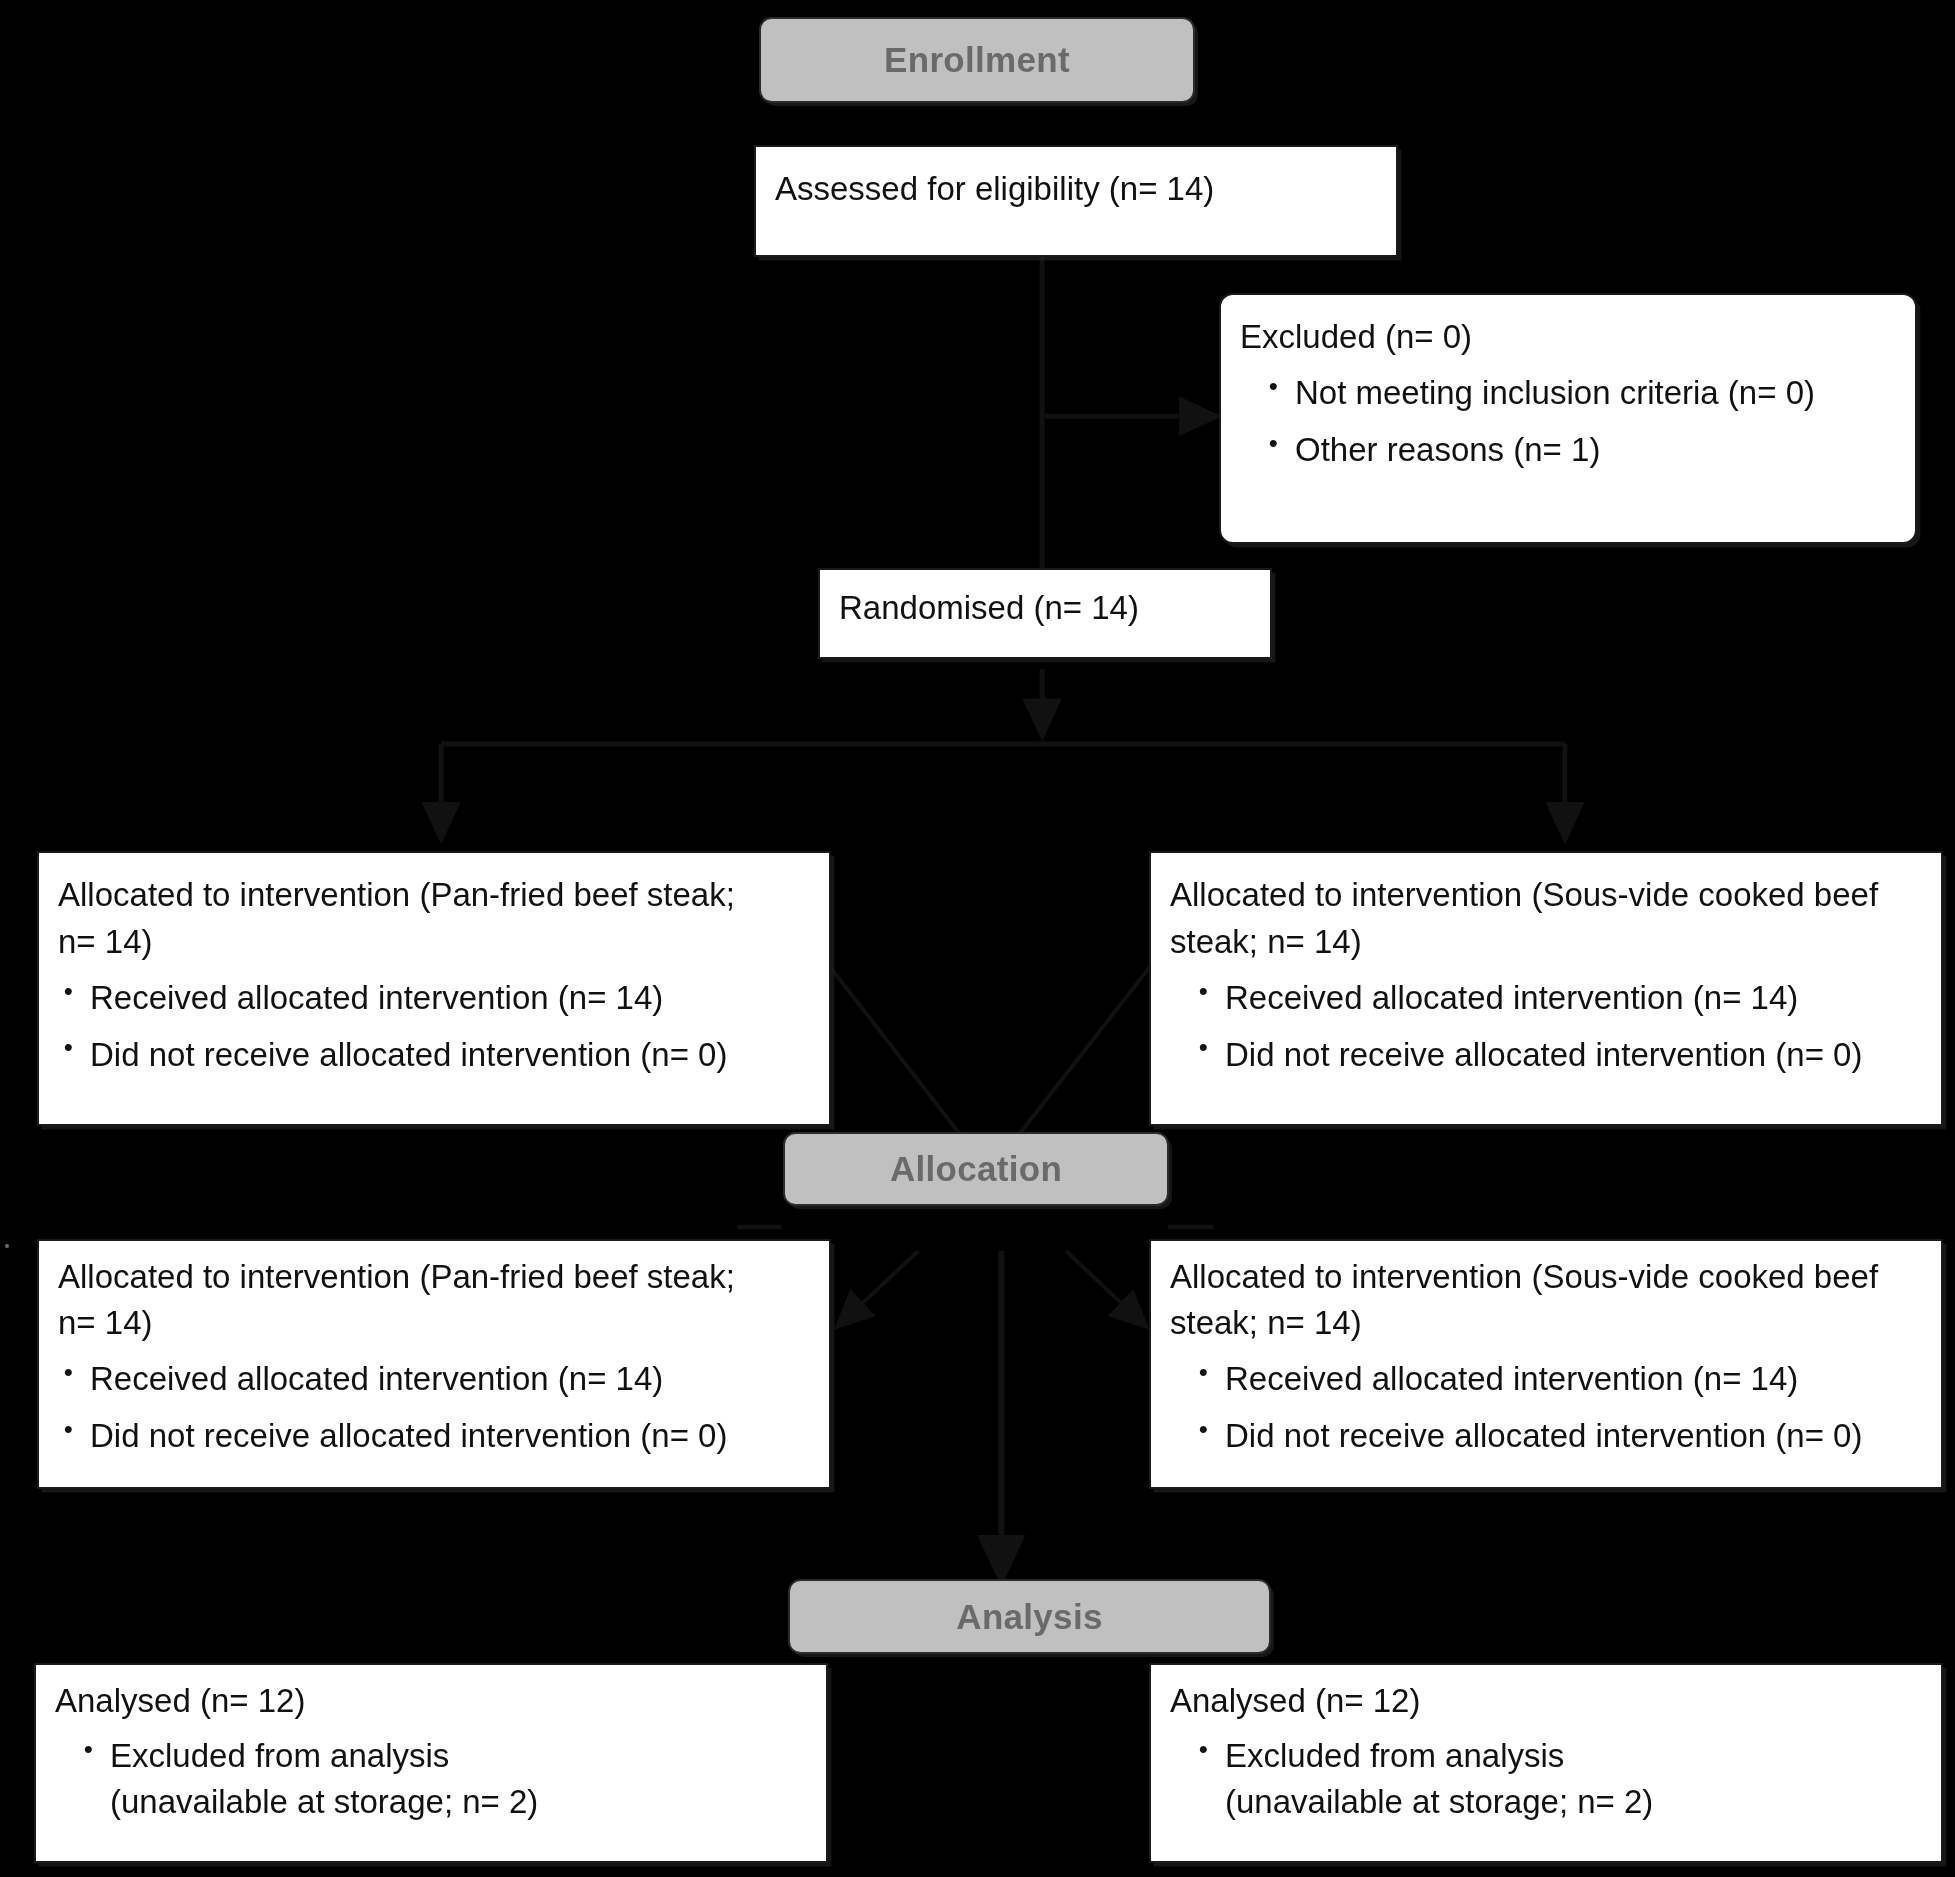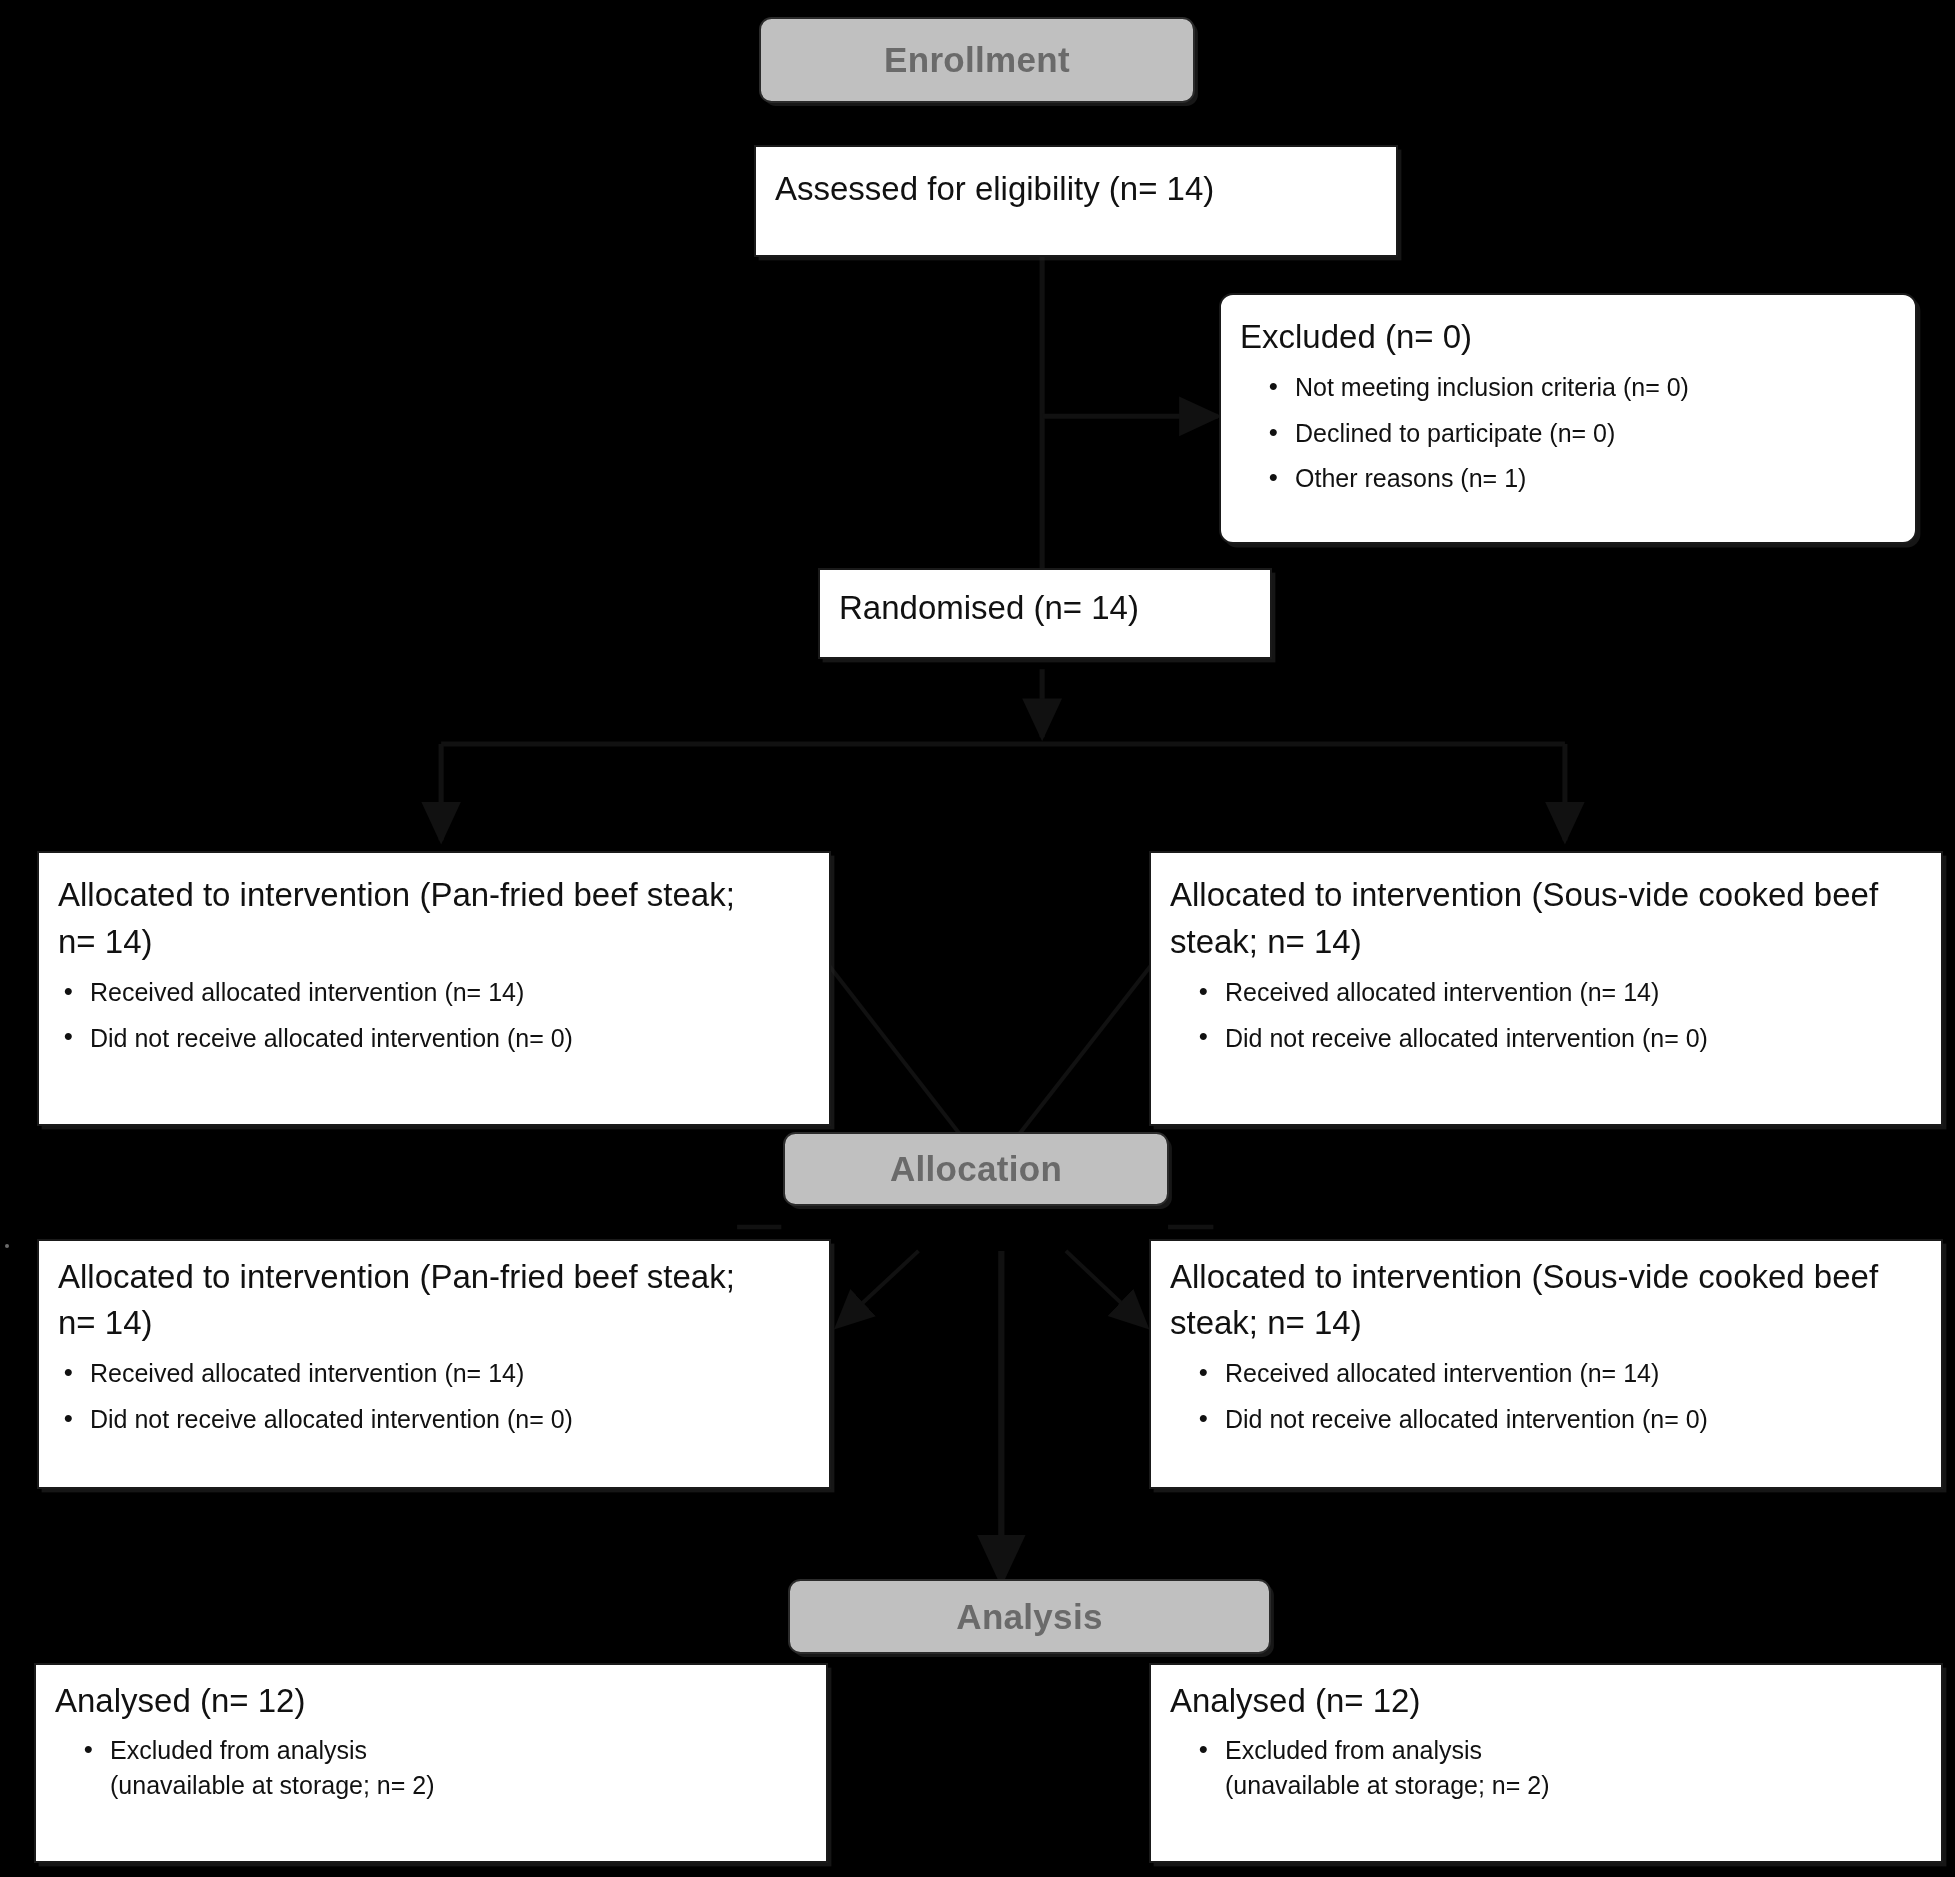--- a/index.html
+++ b/index.html
@@ -42,21 +42,21 @@
     color: #111111;
     white-space: pre-wrap;
   }
   .bullet-list {
     margin: 9px 0 0 0;
     padding: 0;
     list-style: none;
   }
   .bullet-list li {
     position: relative;
-    font-size: 25px;
+    font-size: 33px;
     line-height: 1.38;
     color: #111111;
     padding-left: 32px;
     margin-bottom: 11.3px;
     white-space: pre-wrap;
   }
   .bullet-list li::before {
     content: "\2022";
     position: absolute;
     left: 5.7px;
@@ -145,21 +145,20 @@
     <div class="node-inner">
       <div class="node-title">Assessed for eligibility (n= 14)</div>
     </div>
   </div>
 
   <div class="node-box" style="left:1219px; top:293px; width:698px; height:251px;border-radius:14px;">
     <div class="node-inner">
       <div class="node-title">Excluded (n= 0)</div>
       <ul class="bullet-list indent-mid">
         <li>Not meeting inclusion criteria (n= 0)</li>
-        <li>Declined to participate (n= 0)</li>
         <li>Other reasons (n= 1)</li>
       </ul>
     </div>
   </div>
 
   <div class="node-box" style="left:818px; top:568px; width:454px; height:91px;">
     <div class="node-inner" style="padding-top:14.7px;">
       <div class="node-title">Randomised (n= 14)</div>
     </div>
   </div>

